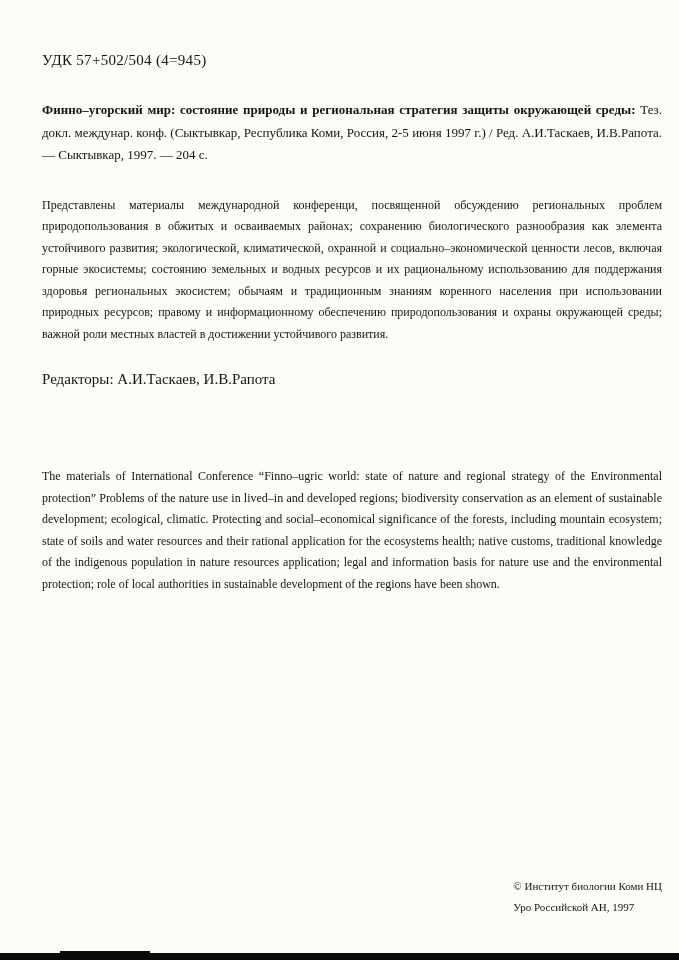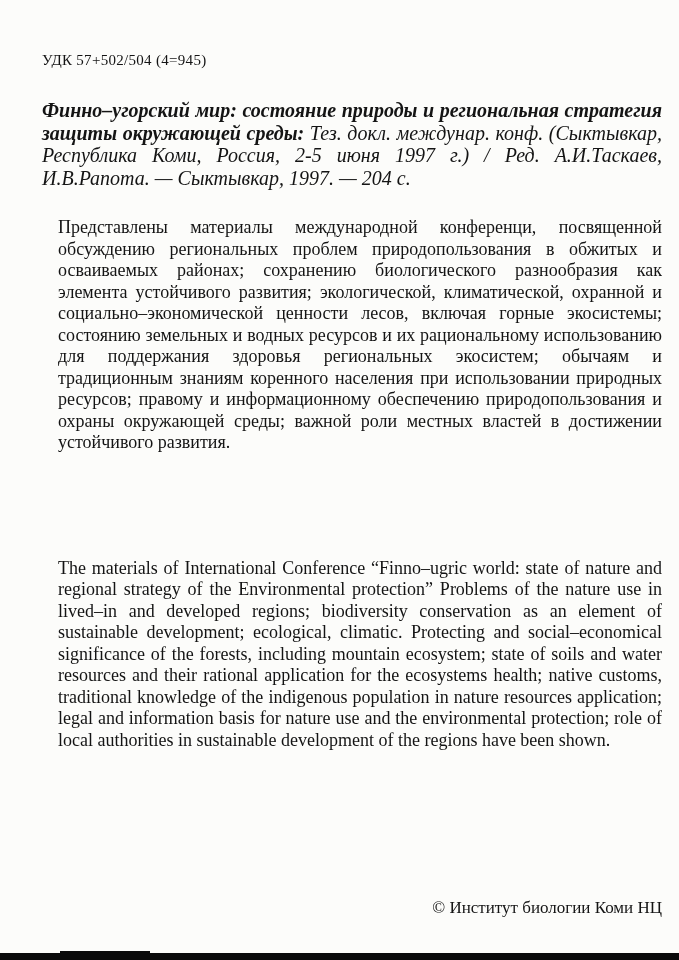--- a/index.html
+++ b/index.html
@@ -20,48 +20,47 @@
   }
   .content {
     padding: 52px 29px 0 30px;
   }
   .udk {
     font-size: 15px;
     letter-spacing: 0.3px;
     margin: 0 0 30px 0;
   }
   .title-block {
-    font-size: 20px;
+    font-size: 13px;
     line-height: 22.5px;
     text-align: justify;
     margin: 0 0 28px 0;
-    font-style: italic;
   }
   .title-block .bold {
     font-weight: bold;
   }
   .abstract {
-    font-size: 18px;
+    font-size: 12px;
     line-height: 21.5px;
     text-align: justify;
-    margin: 0 0 26px 16px;
+    margin: 0 0 26px 0;
   }
   .editors {
     font-size: 15px;
     margin: 0 0 0 0;
   }
   .section-gap {
     height: 78px;
   }
   .copyright {
     position: absolute;
     right: 29px;
     bottom: 42px;
     text-align: left;
-    font-size: 17px;
+    font-size: 11px;
     line-height: 21px;
   }
   .scan-edge {
     position: absolute;
     left: 0;
     bottom: 0;
     width: 100%;
     height: 7px;
     background: #0a0a0a;
   }
@@ -79,28 +78,30 @@
 
 <div class="page">
   <div class="content">
 
     <p class="udk">УДК 57+502/504 (4=945)</p>
 
     <p class="title-block"><span class="bold">Финно–угорский мир: состояние природы и региональная стратегия защиты окружающей среды:</span><span> Тез. докл. междунар. конф. (Сыктывкар, Республика Коми, Россия, 2-5 июня 1997 г.) / Ред. А.И.Таскаев, И.В.Рапота. — Сыктывкар, 1997. — 204 с.</span></p>
 
     <p class="abstract">Представлены материалы международной конференци, посвященной обсуждению региональных проблем природопользования в обжитых и осваиваемых районах; сохранению биологического разнообразия как элемента устойчивого развития; экологической, климатической, охранной и социально–экономической ценности лесов, включая горные экосистемы; состоянию земельных и водных ресурсов и их рациональному использованию для поддержания здоровья региональных экосистем; обычаям и традиционным знаниям коренного населения при использовании природных ресурсов; правому и информационному обеспечению природопользования и охраны окружающей среды; важной роли местных властей в достижении устойчивого развития.</p>
 
+    <p class="editors">Редакторы: А.И.Таскаев, И.В.Рапота</p>
 
     <div class="section-gap"></div>
 
 
     <p class="abstract">The materials of International Conference “Finno–ugric world: state of nature and regional strategy of the Environmental protection”  Problems of the nature use in lived–in and developed regions; biodiversity conservation as an element of sustainable development; ecological, climatic. Protecting and social–economical significance of the forests, including mountain ecosystem; state of soils and water resources and their rational application for the ecosystems health; native customs, traditional knowledge of the indigenous population in nature resources application; legal and information basis for nature use and the environmental protection; role of local authorities in sustainable development of the regions have been shown.</p>
 
 
   </div>
 
   <div class="copyright">
     <div>© Институт биологии Коми НЦ</div>
+    <div>Уро Российской АН, 1997</div>
   </div>
 
   <div class="scan-edge"></div>
   <div class="scan-edge-notch"></div>
 </div>
 
 </body></html>

